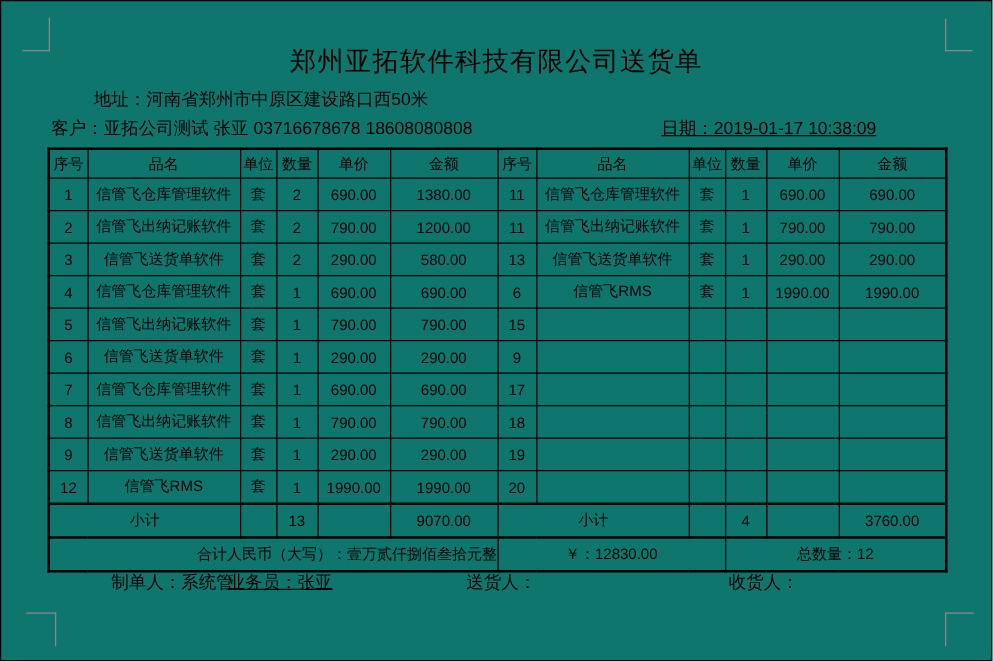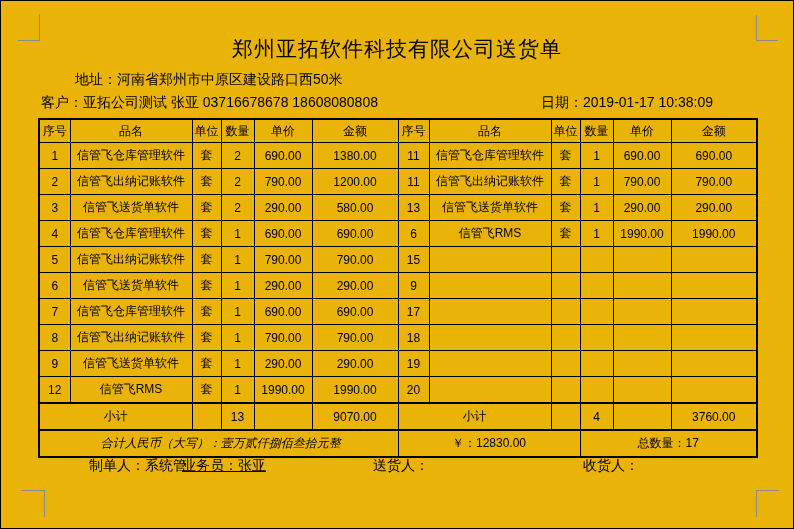--- a/index.html
+++ b/index.html
@@ -2,21 +2,21 @@
 <html><head>
 <meta charset="utf-8">
 <style>
   html, body { margin: 0; padding: 0; background: #fff; }
   .page {
     position: relative;
     width: 794px;
     height: 529px;
     box-sizing: border-box;
     border: 1px solid #000;
-    background: #eab308;
+    background: #0f766e;
     font-family: "Liberation Sans", sans-serif;
     color: #000;
     overflow: hidden;
   }
   
   .mark { position: absolute; }
   .mark-tl { left: 17px; top: 13px; width: 21px; height: 26px; border-right: 1px solid #8a8a8a; border-bottom: 1px solid #8a8a8a; }
   .mark-tr { left: 755px; top: 14px; width: 21px; height: 25px; border-left: 1px solid #8a8a8a; border-bottom: 1px solid #8a8a8a; }
   .mark-bl { left: 20px; top: 489px; width: 23px; height: 26px; border-top: 1px solid #8a8a8a; border-right: 1px solid #8a8a8a; }
   .mark-br { left: 755px; top: 489px; width: 22px; height: 26px; border-top: 1px solid #8a8a8a; border-left: 1px solid #8a8a8a; }
@@ -24,21 +24,21 @@
   .title {
     position: absolute;
     left: 0; top: 34px; width: 100%;
     text-align: center;
     font-size: 21px;
     letter-spacing: 1px;
     font-weight: normal;
   }
   .addr-line  { position: absolute; left: 40px; top: 70px; font-size: 14px; margin-left: 34px; }
   .cust-line  { position: absolute; left: 40px; top: 93px; font-size: 14px; }
-  .date-line  { position: absolute; left: 540px; top: 93px; font-size: 14px; }
+  .date-line  { position: absolute; left: 528px; top: 93px; font-size: 14px; text-decoration: underline; }
 
   table.items {
     position: absolute;
     left: 37px; top: 117px;
     width: 718px;
     border-collapse: collapse;
     table-layout: fixed;
     border: 2px solid #000;
     font-size: 12px;
   }
@@ -54,21 +54,21 @@
   }
   table.items thead th { height: 22px; }
   col.c-no     { width: 31px; }
   col.c-name   { width: 122px; }
   col.c-unit   { width: 29px; }
   col.c-qty    { width: 33px; }
   col.c-price  { width: 58px; }
   col.c-amount { width: 86px; }
   tr.subtotal-row td { border-top: 2px solid #000; }
   tr.total-row td { border-top: 2px solid #000; }
-  tr.total-row td.words { text-align: center; padding-left: 4px; font-style: italic; }
+  tr.total-row td.words { text-align: right; padding-left: 4px; }
 
   .footer { position: absolute; left: 0; top: 456px; width: 100%; font-size: 14px; }
   .footer span { position: absolute; top: 0; white-space: nowrap; }
   .f-maker     { left: 40px; margin-left: 48px; }
   .f-salesman  { left: 181px; text-decoration: underline; }
   .f-deliverer { left: 372px; }
   .f-receiver  { left: 582px; }
 </style>
 </head>
 <body>
@@ -266,21 +266,21 @@
         <td>9070.00</td>
         <td colspan="2">小计</td>
         <td></td>
         <td>4</td>
         <td></td>
         <td>3760.00</td>
       </tr>
       <tr class="total-row">
         <td colspan="6" class="words">合计人民币（大写）：壹万贰仟捌佰叁拾元整</td>
         <td colspan="3">￥：12830.00</td>
-        <td colspan="3">总数量：17</td>
+        <td colspan="3">总数量：12</td>
       </tr>
     </tbody>
   </table>
 
   <div class="footer">
     <span class="f-maker">制单人：系统管</span>
     <span class="f-salesman">业务员：张亚</span>
     <span class="f-deliverer">送货人：</span>
     <span class="f-receiver">收货人：</span>
   </div>

